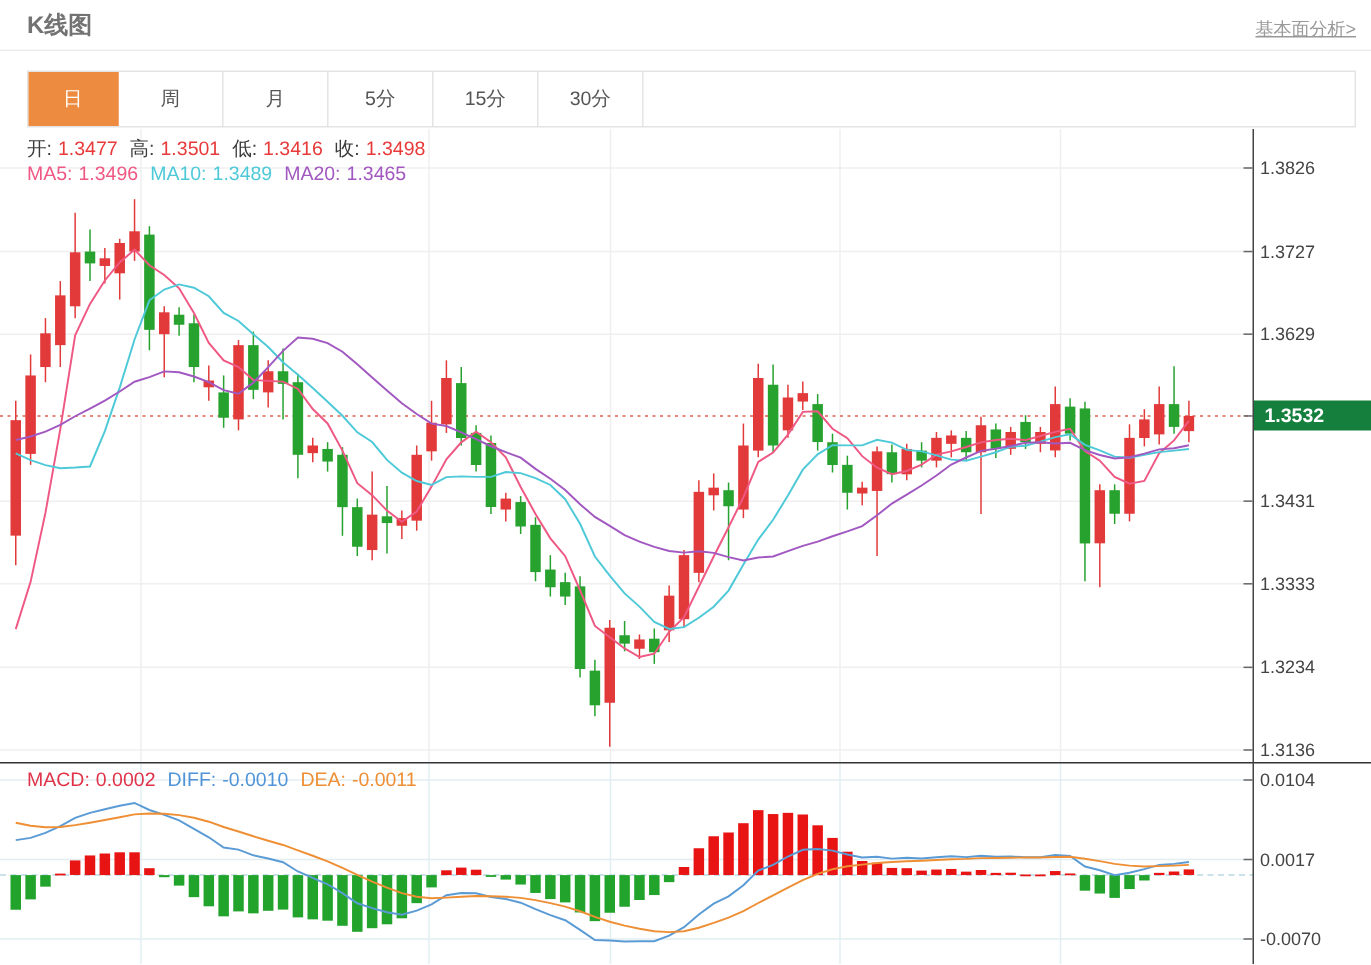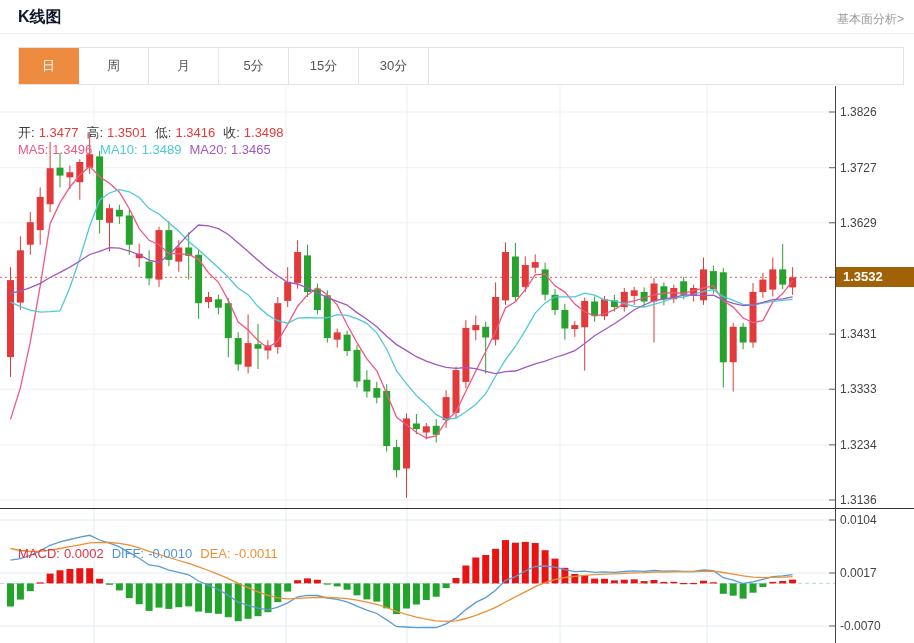--- a/index.html
+++ b/index.html
@@ -1,26 +1,26 @@
 <!DOCTYPE html>
 <html><head>
 <meta charset="utf-8">
 <style>
   html,body{margin:0;padding:0;background:#fff;font-family:"Liberation Sans",sans-serif;}
   #app{position:relative;width:914px;height:643px;background:#fff;overflow:hidden;}
   .header{position:absolute;top:0;left:0;right:0;height:33px;border-bottom:1px solid #ececec;background:#fff;}
-  .title{position:absolute;left:18px;top:7px;font-size:16px;font-weight:bold;color:#0f172a;}
-  .fund-link{position:absolute;right:10px;top:11px;font-size:12px;color:#999;cursor:pointer;}
+  .title{position:absolute;left:18px;top:7px;font-size:16px;font-weight:bold;color:#737373;}
+  .fund-link{position:absolute;right:10px;top:11px;font-size:12px;color:#999;cursor:pointer;text-decoration:underline;}
   .tabbar{position:absolute;left:18px;top:47px;right:10px;height:38px;border:1px solid #e4e4e4;display:flex;box-sizing:border-box;background:#fff;}
   .tab{width:70px;height:100%;display:flex;align-items:center;justify-content:center;
        font-size:13px;color:#555;cursor:pointer;border-right:1px solid #e4e4e4;box-sizing:border-box;}
   .tab.first{width:60px;}
   .tab-fill{flex:1;}
   #chart-host{position:absolute;left:0;top:0;width:914px;height:494px;}
-  .legend{position:absolute;font-size:13px;white-space:nowrap;z-index:5;margin-top:34px;}
+  .legend{position:absolute;font-size:13px;white-space:nowrap;z-index:5;}
   .legend span{margin-right:4px;}
   .lg-item{margin-right:10px;}
   .price-tag{position:absolute;left:836px;top:267px;width:78px;height:20px;line-height:20px;
              color:#fff;font-size:13px;font-weight:bold;padding-left:7px;box-sizing:border-box;z-index:6;}
 </style>
 </head>
 <body>
 
 <div id="app">
   <div class="header">
@@ -340,14 +340,14 @@
         <line x1="829" y1="573.0" x2="835" y2="573.0" stroke="#666" stroke-width="1"></line>
         <text x="840" y="577.0" font-size="12" fill="#444444">0.0017</text>
         <line x1="829" y1="626.0" x2="835" y2="626.0" stroke="#666" stroke-width="1"></line>
         <text x="840" y="630.0" font-size="12" fill="#444444">-0.0070</text>
       </svg></div>
 
   <div class="legend" id="ohlc-legend" style="left:18px;top:90px;"><span class="lg-item"><span style="color: rgb(60, 60, 60);">开:</span><span style="color: rgb(232, 58, 58);">1.3477</span></span><span class="lg-item"><span style="color: rgb(60, 60, 60);">高:</span><span style="color: rgb(232, 58, 58);">1.3501</span></span><span class="lg-item"><span style="color: rgb(60, 60, 60);">低:</span><span style="color: rgb(232, 58, 58);">1.3416</span></span><span class="lg-item"><span style="color: rgb(60, 60, 60);">收:</span><span style="color: rgb(232, 58, 58);">1.3498</span></span></div>
   <div class="legend" id="ma-legend" style="left:18px;top:108px;"><span class="lg-item"><span style="color: rgb(239, 88, 131);">MA5:</span><span style="color: rgb(239, 88, 131);">1.3496</span></span><span class="lg-item"><span style="color: rgb(78, 201, 216);">MA10:</span><span style="color: rgb(78, 201, 216);">1.3489</span></span><span class="lg-item"><span style="color: rgb(161, 88, 192);">MA20:</span><span style="color: rgb(161, 88, 192);">1.3465</span></span></div>
   <div class="legend" id="macd-legend" style="left:18px;top:512px;"><span class="lg-item"><span style="color: rgb(224, 51, 74);">MACD:</span><span style="color: rgb(224, 51, 74);">0.0002</span></span><span class="lg-item"><span style="color: rgb(79, 148, 216);">DIFF:</span><span style="color: rgb(79, 148, 216);">-0.0010</span></span><span class="lg-item"><span style="color: rgb(238, 143, 53);">DEA:</span><span style="color: rgb(238, 143, 53);">-0.0011</span></span></div>
 
-  <div class="price-tag" style="background: #a16207;">1.3532</div>
+  <div class="price-tag" style="background: #15803d;">1.3532</div>
 </div>
 
 </body></html>

